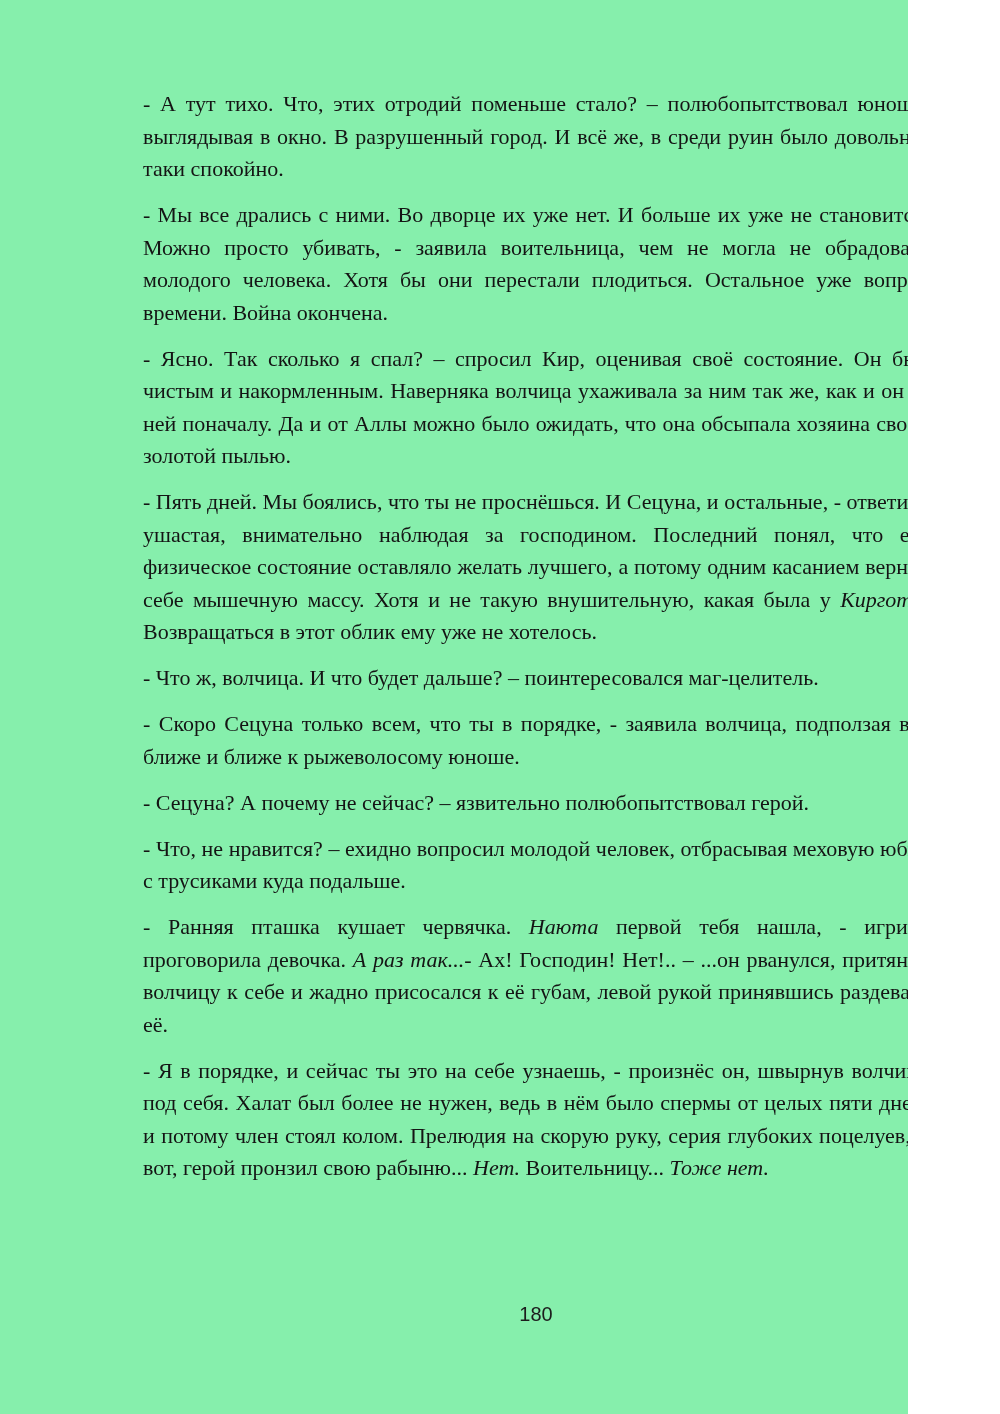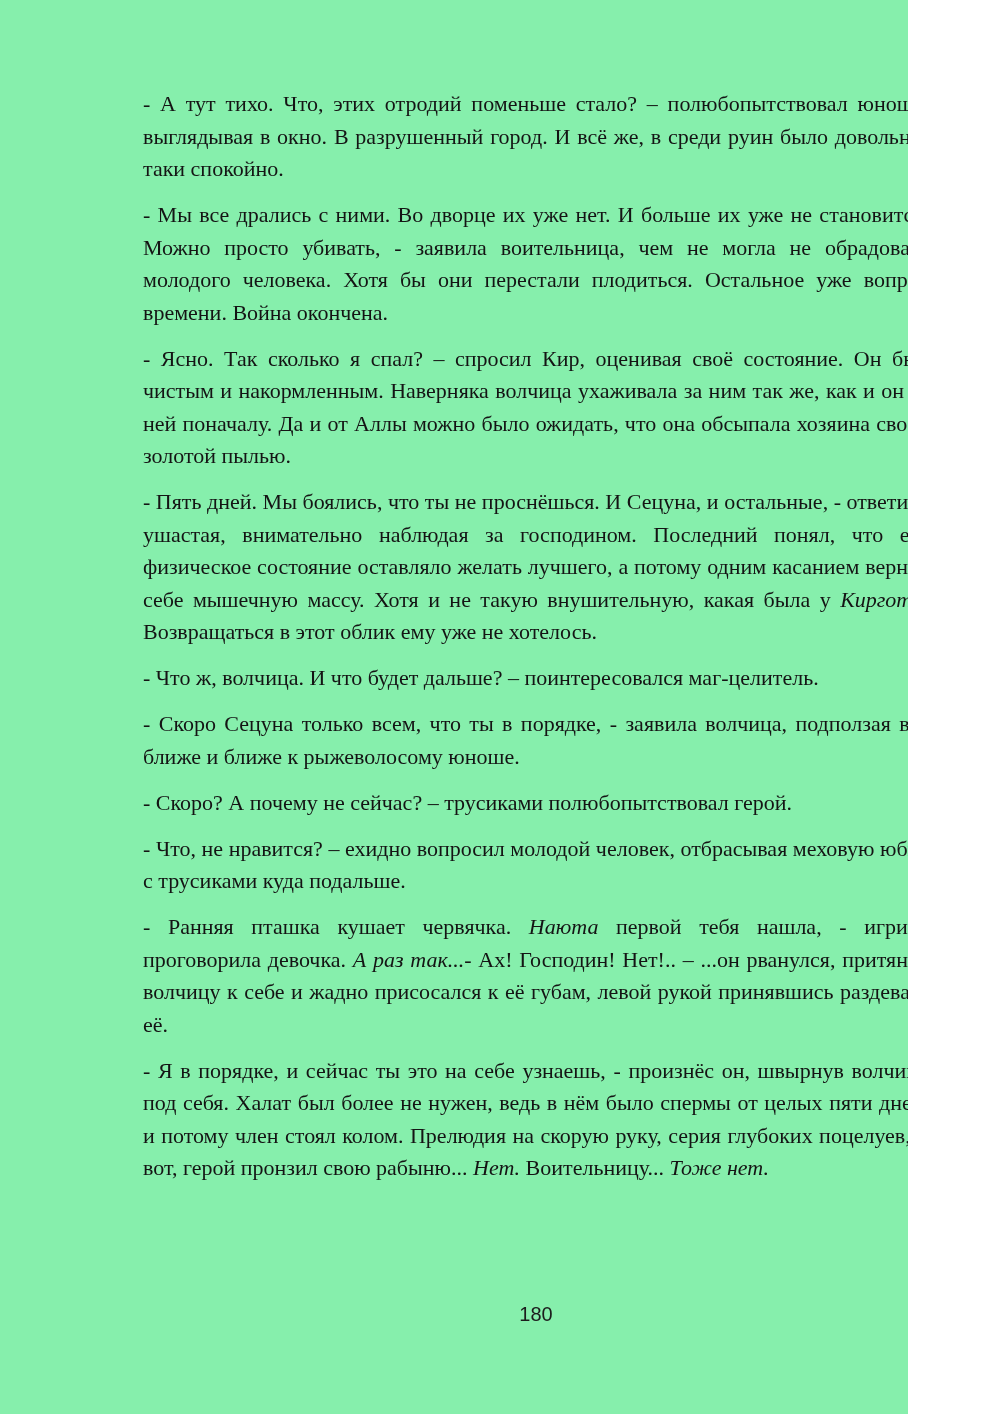--- a/index.html
+++ b/index.html
@@ -50,19 +50,19 @@
 <body>
 
 <div class="sheet">
   <div class="text-block">
       <p><span class="n">- А тут тихо. Что, этих отродий поменьше стало? – полюбопытствовал юноша, выглядывая в окно. В разрушенный город. И всё же, в среди руин было довольно-таки спокойно.</span></p>
       <p><span class="n">- Мы все дрались с ними. Во дворце их уже нет. И больше их уже не становится. Можно просто убивать, - заявила воительница, чем не могла не обрадовать молодого человека. Хотя бы они перестали плодиться. Остальное уже вопрос времени. Война окончена.</span></p>
       <p><span class="n">- Ясно. Так сколько я спал? – спросил Кир, оценивая своё состояние. Он был чистым и накормленным. Наверняка волчица ухаживала за ним так же, как и он за ней поначалу. Да и от Аллы можно было ожидать, что она обсыпала хозяина своей золотой пылью.</span></p>
       <p><span class="n">- Пять дней. Мы боялись, что ты не проснёшься. И Сецуна, и остальные, - ответила ушастая, внимательно наблюдая за господином. Последний понял, что его физическое состояние оставляло желать лучшего, а потому одним касанием вернул себе мышечную массу. Хотя и не такую внушительную, какая была у </span><span class="bi">Киргота</span><span class="n">. Возвращаться в этот облик ему уже не хотелось.</span></p>
       <p><span class="n">- Что ж, волчица. И что будет дальше? – поинтересовался маг-целитель.</span></p>
       <p><span class="n">- Скоро Сецуна только всем, что ты в порядке, - заявила волчица, подползая всё ближе и ближе к рыжеволосому юноше.</span></p>
-      <p><span class="n">- Скоро? А почему не сейчас? – трусиками полюбопытствовал герой.</span></p>
+      <p><span class="n">- Сецуна? А почему не сейчас? – язвительно полюбопытствовал герой.</span></p>
       <p><span class="n">- Что, не нравится? – ехидно вопросил молодой человек, отбрасывая меховую юбку с трусиками куда подальше.</span></p>
       <p><span class="n">- Ранняя пташка кушает червячка. </span><span class="bi">Наюта</span><span class="n"> первой тебя нашла, - игриво проговорила девочка. </span><span class="i">А раз так...</span><span class="n">- Ах! Господин! Нет!.. – ...он рванулся, притянул волчицу к себе и жадно присосался к её губам, левой рукой принявшись раздевать её.</span></p>
       <p><span class="n">- Я в порядке, и сейчас ты это на себе узнаешь, - произнёс он, швырнув волчицу под себя. Халат был более не нужен, ведь в нём было спермы от целых пяти дней, и потому член стоял колом. Прелюдия на скорую руку, серия глубоких поцелуев, и вот, герой пронзил свою рабыню... </span><span class="i">Нет.</span><span class="n"> Воительницу... </span><span class="i">Тоже нет.</span></p>
     </div>
   <div class="page-number">180</div>
 </div>
 
 </body></html>

